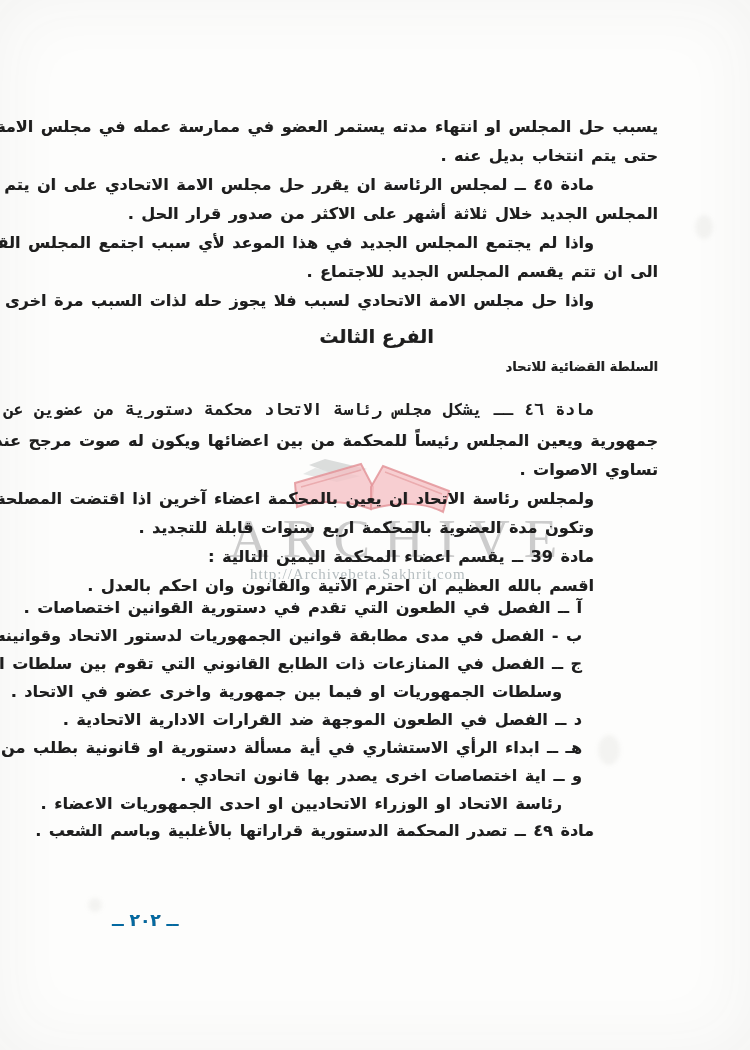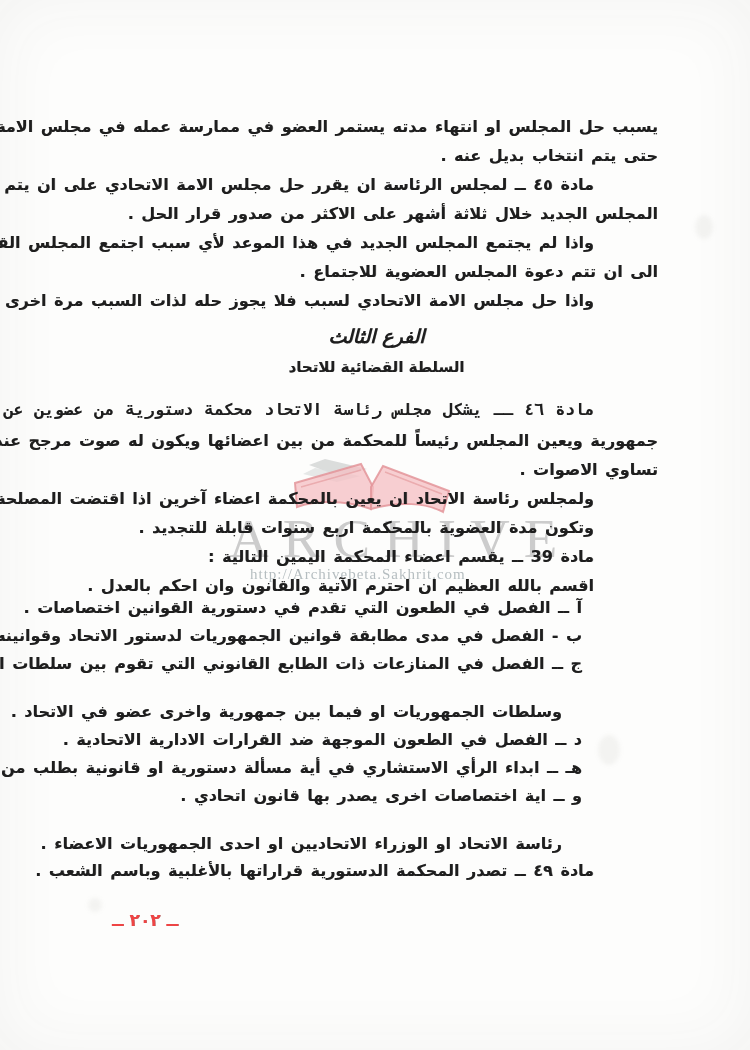--- a/index.html
+++ b/index.html
@@ -30,38 +30,37 @@
     z-index:2;color:#1e1e1e;
   }
   .ln{
     direction:rtl;text-align:right;white-space:nowrap;
     font-size:16px;font-weight:700;line-height:29px;height:29px;
     word-spacing:2px;
     text-shadow:0.3px 0.3px 0.6px rgba(25,25,25,0.45);
   }
   .p-start{padding-right:64px;}
   .list-item{padding-right:76px;line-height:28px;height:28px;}
-  .list-cont{padding-right:96px;line-height:28px;height:28px;margin-top:20px;}
+  .list-cont{padding-right:96px;line-height:28px;height:28px;}
   .heading{
     direction:rtl;text-align:center;font-size:19px;font-weight:700;
     height:30px;line-height:30px;margin-top:6px;
     text-shadow:0.4px 0.4px 0.6px rgba(25,25,25,0.5);
-    font-style:italic;
   }
   .subheading{
-    direction:rtl;text-align:center;font-size:15px;font-weight:700;
+    direction:rtl;text-align:right;font-size:13px;font-weight:700;
     height:32px;line-height:32px;
     text-shadow:0.4px 0.4px 0.6px rgba(25,25,25,0.5);
   }
   .mt20{margin-top:14px;font-family:Liberation Mono, monospace;}
   .mtm6{margin-top:-6px;}
   .mtm2{margin-top:-2px;margin-left:21px;}
   .page-number{
     position:absolute;left:112px;top:910px;z-index:2;
-    direction:rtl;font-size:17px;font-weight:700;color:#ef4444;
+    direction:rtl;font-size:17px;font-weight:700;color:#0369a1;
     letter-spacing:3px;
     text-shadow:0.3px 0.3px 0.6px rgba(25,25,25,0.45);
   }
 </style>
 </head>
 <body>
 
 <div class="page">
 
   <div class="watermark">
@@ -81,21 +80,21 @@
     <div class="smudge" style="left:88px;top:898px;width:14px;height:14px;"></div>
     <div class="smudge" style="left:695px;top:215px;width:18px;height:24px;"></div>
   </div>
 
   <div class="text-col" dir="rtl">
     <div class="ln">يسبب حل المجلس او انتهاء مدته يستمر العضو في ممارسة عمله في مجلس الامة الاتحادي</div>
     <div class="ln">حتى يتم انتخاب بديل عنه .</div>
     <div class="ln p-start">مادة ٤٥ ــ لمجلس الرئاسة ان يقرر حل مجلس الامة الاتحادي على ان يتم تشكيل</div>
     <div class="ln">المجلس الجديد خلال ثلاثة أشهر على الاكثر من صدور قرار الحل .</div>
     <div class="ln p-start">واذا لم يجتمع المجلس الجديد في هذا الموعد لأي سبب اجتمع المجلس القديم تلقائياً</div>
-    <div class="ln">الى ان تتم دعوة المجلس العضوية للاجتماع .</div>
+    <div class="ln">الى ان تتم يقسم المجلس الجديد للاجتماع .</div>
     <div class="ln p-start">واذا حل مجلس الامة الاتحادي لسبب فلا يجوز حله لذات السبب مرة اخرى .</div>
 
     <div class="heading">الفرع الثالث</div>
     <div class="subheading">السلطة القضائية للاتحاد</div>
 
     <div class="ln p-start mt20">مادة ٤٦ ــ يشكل مجلس رئاسة الاتحاد محكمة دستورية من عضوين عن كل</div>
     <div class="ln">جمهورية ويعين المجلس رئيساً للمحكمة من بين اعضائها ويكون له صوت مرجح عند</div>
     <div class="ln">تساوي الاصوات .</div>
     <div class="ln p-start">ولمجلس رئاسة الاتحاد ان يعين بالمحكمة اعضاء آخرين اذا اقتضت المصلحة العامة</div>
     <div class="ln p-start">وتكون مدة العضوية بالمحكمة اربع سنوات قابلة للتجديد .</div>

